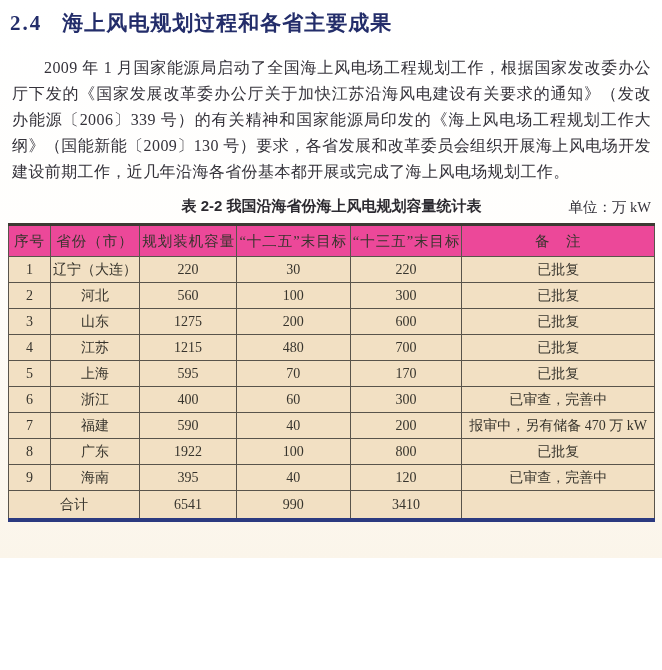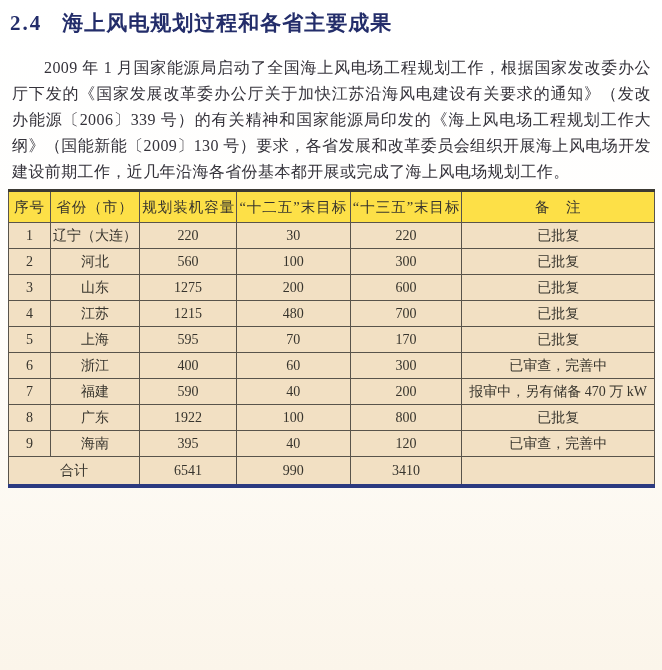--- a/index.html
+++ b/index.html
@@ -1,20 +1,20 @@
 <!DOCTYPE html>
 <html><head>
 <meta charset="utf-8">
 <style>
   html,body { margin:0; padding:0; }
   body { font-family:"Liberation Serif", serif; }
 
   .page {
     position:relative;
-    width:662px; height:670px;
+    width:662px; height:558px;
     box-sizing:border-box;
     padding:8px 7px 0 8px;
     background:linear-gradient(180deg,#ffffff 0%,#fffefc 45%,#fbf5ea 100%);
     overflow:hidden;
   }
 
   
   .heading {
     margin:2px 0 19px 2px;
     color:#232d6a;
@@ -76,33 +76,37 @@
     font-weight:normal;
     font-size:14px;
     color:#37342d;
     height:25px;
     padding:0 2px;
     overflow:hidden;
     white-space:nowrap;
   }
   table.plan thead th { height:30px; font-size:14.5px; letter-spacing:1px; }
   table.plan tfoot td { height:27px; }
-  table.plan th { background:#fde047;font-family:Liberation Serif, serif; }
+  table.plan th { background:#ec4899;font-family:Liberation Serif, serif; }
 </style>
 </head>
 <body>
 
 <div class="page">
 
   <h1 class="heading"><span class="num">2.4</span><span>海上风电规划过程和各省主要成果</span></h1>
 
   <div>
     <p class="para">2009 年 1 月国家能源局启动了全国海上风电场工程规划工作，根据国家发改委办公厅下发的《国家发展改革委办公厅关于加快江苏沿海风电建设有关要求的通知》（发改办能源〔2006〕339 号）的有关精神和国家能源局印发的《海上风电场工程规划工作大纲》（国能新能〔2009〕130 号）要求，各省发展和改革委员会组织开展海上风电场开发建设前期工作，近几年沿海各省份基本都开展或完成了海上风电场规划工作。</p>
   </div>
 
+  <div class="caption-row">
+    <span>表 2-2  我国沿海省份海上风电规划容量统计表</span>
+    <span class="unit">单位：万 kW</span>
+  </div>
 
   <table class="plan">
     <colgroup>
       <col style="width:6.5%">
         <col style="width:13.8%">
         <col style="width:15%">
       <col style="width:17.6%">
         <col style="width:17.3%">
         <col style="width:29.8%">
     </colgroup>

